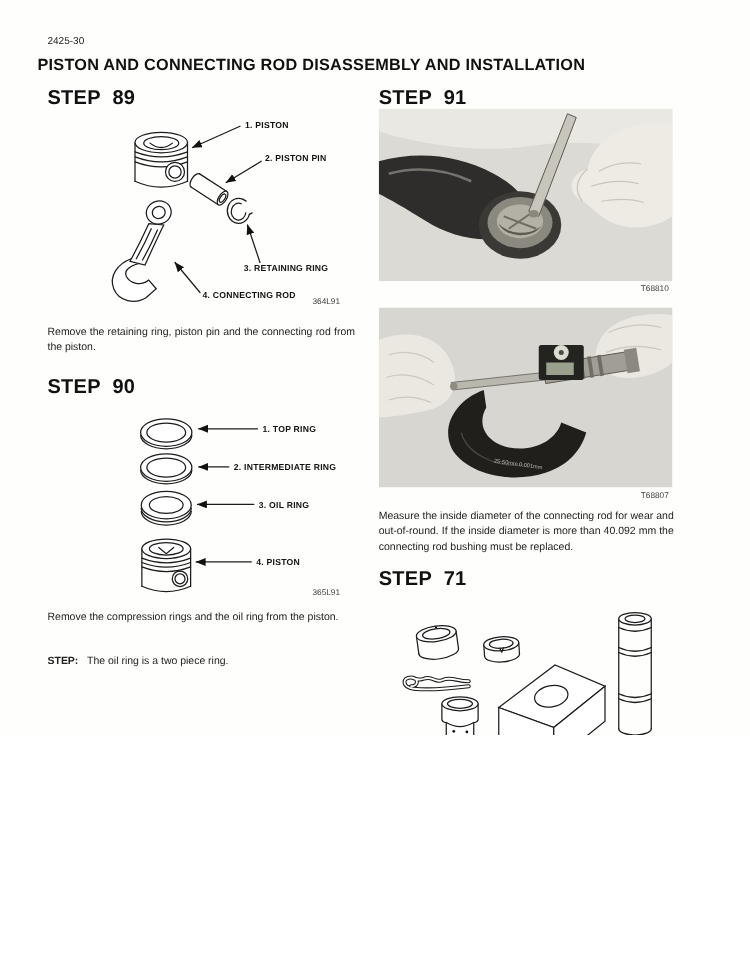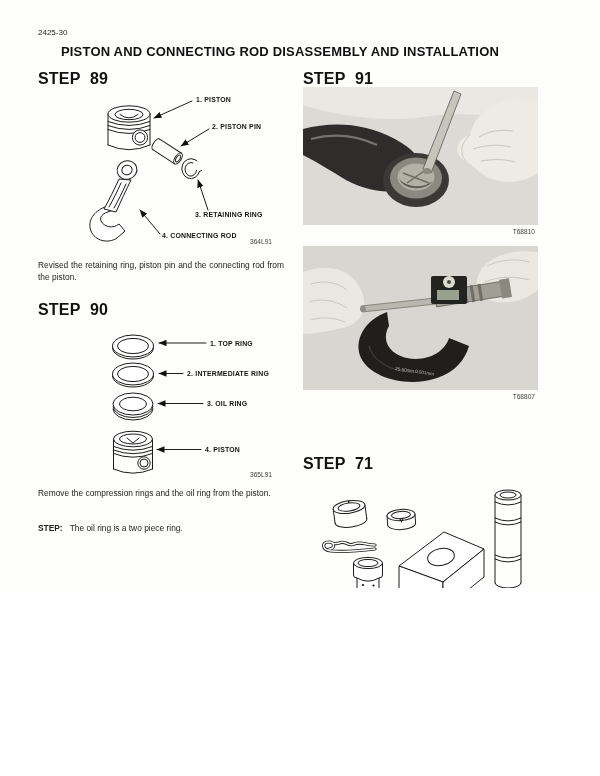--- a/index.html
+++ b/index.html
@@ -1,21 +1,21 @@
 <!DOCTYPE html>
 <html><head>
 <meta charset="utf-8">
 <style>
   html,body { margin:0; padding:0; background:#ffffff; }
   .page {
     position:relative; width:600px; height:588px; background:#fefefdff;
     font-family:"Liberation Sans", sans-serif; color:#1a1a1a; overflow:hidden;
   }
   .pagenum { position:absolute; left:38px; top:28px; font-size:8px; color:#222; }
-  .title { position:absolute; left:30px; top:44px; width:500px; text-align:center;
+  .title { position:absolute; left:30px; top:44px; width:500px; 
            font-size:13px; font-weight:bold; letter-spacing:0.2px; color:#111; }
   .step-h { position:absolute; font-weight:bold; font-size:16px;
             word-spacing:5px; letter-spacing:0.2px; color:#111; }
   .cap { position:absolute; font-size:8.4px; line-height:12.4px;
          text-align:justify; color:#222; }
   .note { position:absolute; font-size:8.4px; line-height:12.4px; color:#222; }
   .note .nlab { font-weight:bold; margin-right:7px; }
   .note .ntxt { }
   .figid { position:absolute; font-size:6.6px; color:#3d3d3d; text-align:right; }
   .foot { position:absolute; font-size:6.8px; color:#333; }
@@ -87,21 +87,21 @@
     <line class="ln" x1="154" y1="13" x2="116" y2="30" marker-end="url(#arr1)"></line>
     <text class="lbl" x="174" y="41">2. PISTON PIN</text>
     <line class="ln" x1="171" y1="41" x2="143" y2="58" marker-end="url(#arr1)"></line>
     <text class="lbl" x="157" y="129">3. RETAINING RING</text>
     <line class="ln" x1="170" y1="122" x2="160" y2="92" marker-end="url(#arr1)"></line>
     <text class="lbl" x="124" y="150">4. CONNECTING ROD</text>
     <line class="ln" x1="122" y1="146" x2="102" y2="122" marker-end="url(#arr1)"></line>
   </svg>
   <div class="figid" style="left:38px; top:238px; width:234px;">364L91</div>
 
-  <div class="cap" style="left:38px; top:259px; width:246px;">Revised the retaining ring, piston pin and the connecting rod from the piston.</div>
+  <div class="cap" style="left:38px; top:259px; width:246px;">Remove the retaining ring, piston pin and the connecting rod from the piston.</div>
 
   <div class="step-h" style="left:38px; top:301px;">STEP 90</div>
 
   <svg class="figsvg" style="left:38px; top:322px;" width="252" height="162" viewBox="0 0 252 162">
     <defs>
       <marker id="arr2" markerWidth="9" markerHeight="8" refX="7.5" refY="3.2" orient="auto" markerUnits="userSpaceOnUse">
         <path d="M0,0 L8,3.2 L0,6.4 Z" fill="#111"></path>
       </marker>
     </defs>
     <g>
@@ -187,20 +187,21 @@
     <rect x="128" y="30" width="36" height="28" rx="2" fill="#23231f"></rect>
     <circle cx="146" cy="36" r="6" fill="#dcdbd2"></circle>
     <circle cx="146" cy="36" r="2" fill="#4a4a42"></circle>
     <rect x="134" y="44" width="22" height="10" fill="#9aa08e"></rect>
     <path d="M84,66 C62,74 50,94 58,112 C68,132 104,142 134,132 C152,126 162,114 166,100 L146,92 C142,106 124,116 104,112 C86,108 78,94 86,80 Z" fill="#201f1c"></path>
     <path d="M66,100 C70,116 92,128 116,126" stroke="#4a4944" fill="none"></path>
     <text class="phtxt" x="92" y="124" transform="rotate(8 92 124)">25-50mm  0.001mm</text>
   </svg>
   <div class="figid" style="left:303px; top:393px; width:232px;">T68807</div>
 
+  <div class="cap" style="left:303px; top:406px; width:236px;">Measure the inside diameter of the connecting rod for wear and out-of-round. If the inside diameter is more than 40.092 mm the connecting rod bushing must be replaced.</div>
 
   <div class="step-h" style="left:303px; top:455px;">STEP 71</div>
 
   <svg class="figsvg" style="left:303px; top:478px;" width="235" height="133" viewBox="0 0 235 133">
     <g transform="translate(46,29) rotate(-8)">
       <path class="ln" d="M-16,0 L-16,14"></path>
       <path class="ln" d="M16,0 L16,14"></path>
       <path class="ln" d="M-16,14 A16,6.2 0 0 0 16,14"></path>
       <ellipse class="fw" cx="0" cy="0" rx="16" ry="6.2"></ellipse>
       <ellipse class="fw" cx="0" cy="0" rx="11" ry="4"></ellipse>

